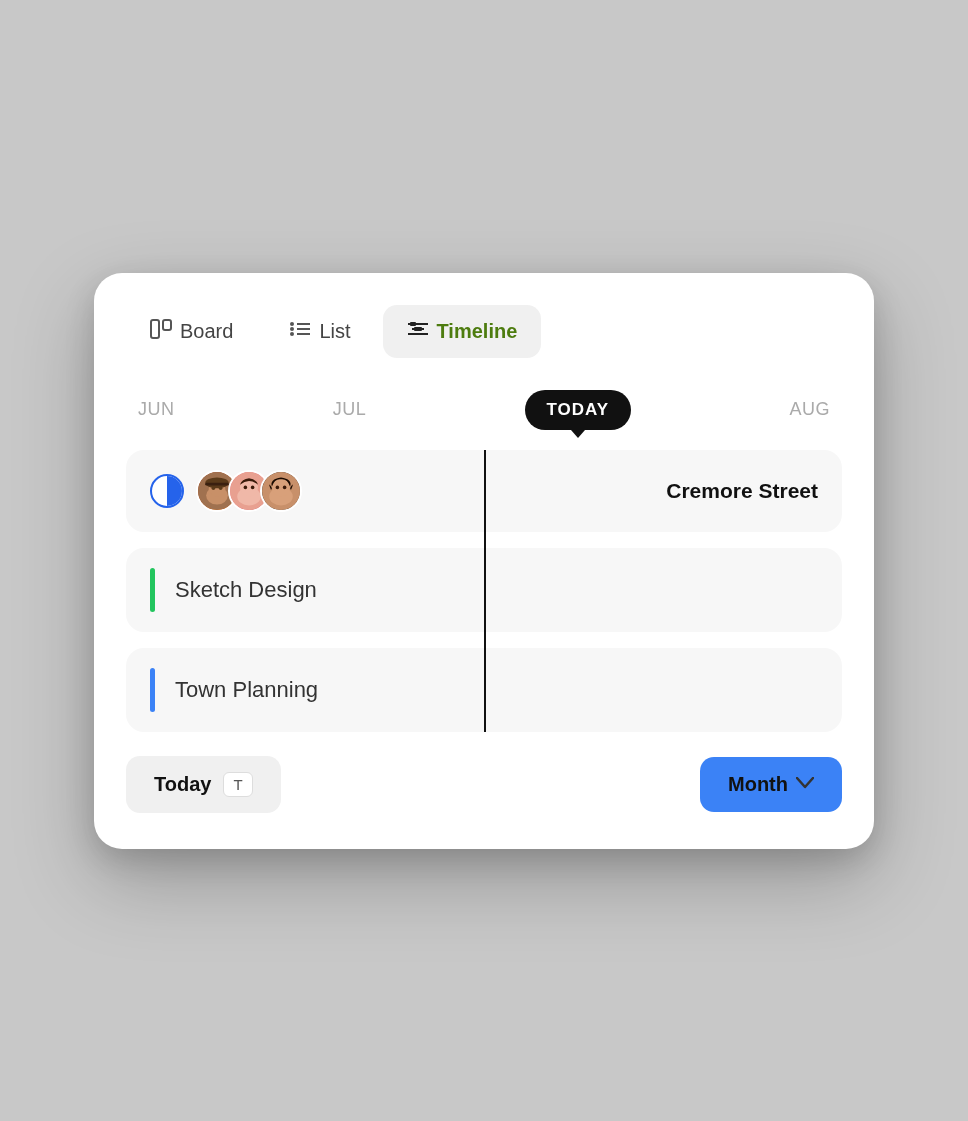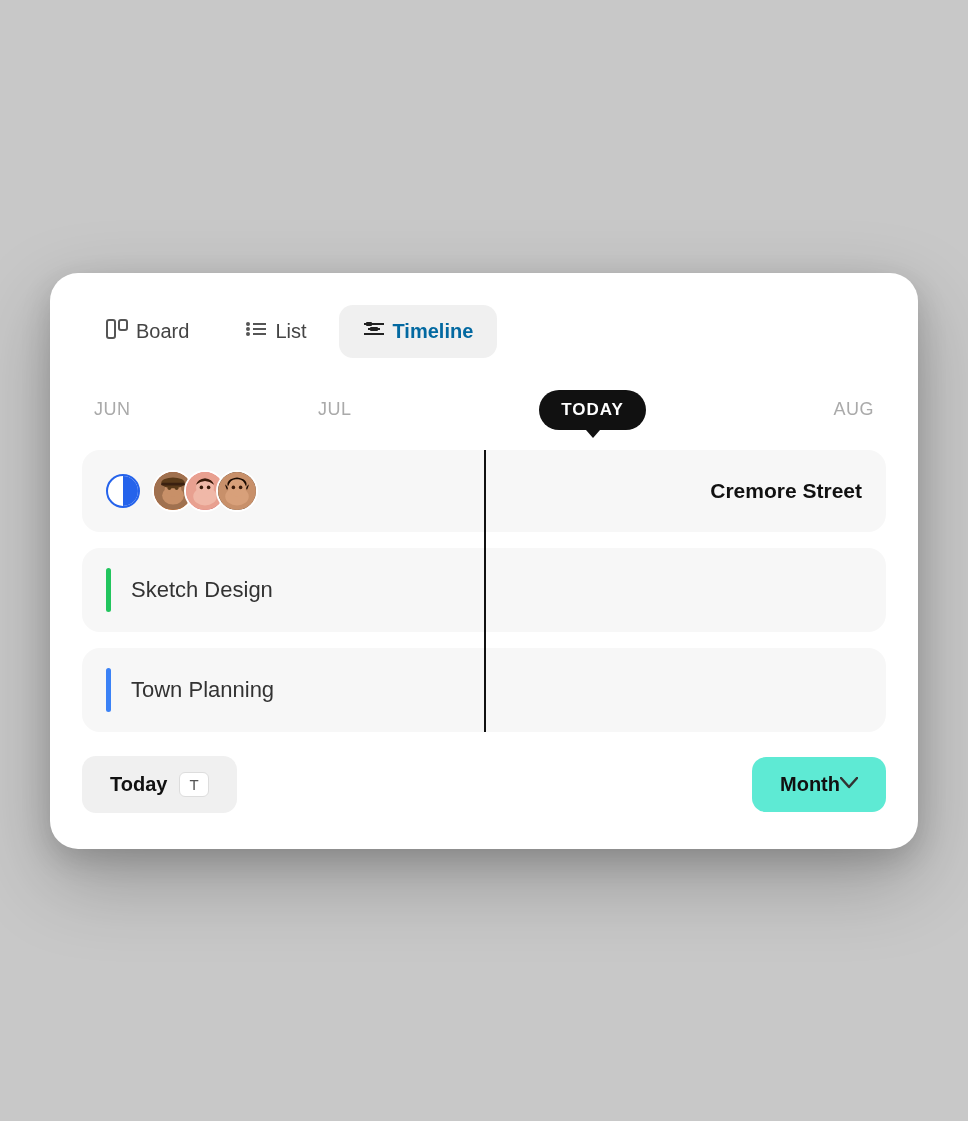--- a/index.html
+++ b/index.html
@@ -11,21 +11,21 @@
       display: flex;
       align-items: center;
       justify-content: center;
       font-family: -apple-system, BlinkMacSystemFont, 'Segoe UI', sans-serif;
       overflow: hidden;
     }
 
     .card {
       background: #ffffff;
       border-radius: 28px;
-      width: 868px;
+      width: 780px;
       padding: 32px 32px 36px 32px;
       box-shadow: 0 30px 80px rgba(0,0,0,0.25), 0 10px 30px rgba(0,0,0,0.15);
       position: relative;
     }
 
     
     .view-tabs {
       display: flex;
       gap: 8px;
       margin-bottom: 32px;
@@ -41,21 +41,21 @@
       font-size: 20px;
       font-weight: 500;
       color: #444;
       background: transparent;
       border: none;
       transition: background 0.15s;
     }
 
     .tab.active {
       background: #f0f0f0;
-      color: #0369a1;
+      color: #4d7c0f;
       font-weight: 600;
     }
 
     .tab-icon {
       font-size: 20px;
       color: #555;
     }
 
     
     .timeline-header {
@@ -237,22 +237,22 @@
       border-radius: 6px;
       padding: 3px 9px;
       font-size: 15px;
       font-weight: 500;
       color: #555;
     }
 
     .month-btn {
       display: flex;
       align-items: center;
-      gap: 0;
-      background: #5eead4;
+      gap: 8px;
+      background: #3b82f6;
       border: none;
       border-radius: 14px;
       padding: 16px 28px;
       font-size: 20px;
       font-weight: 600;
       color: #111;
       cursor: pointer;
     }
 
     .chevron-icon {

